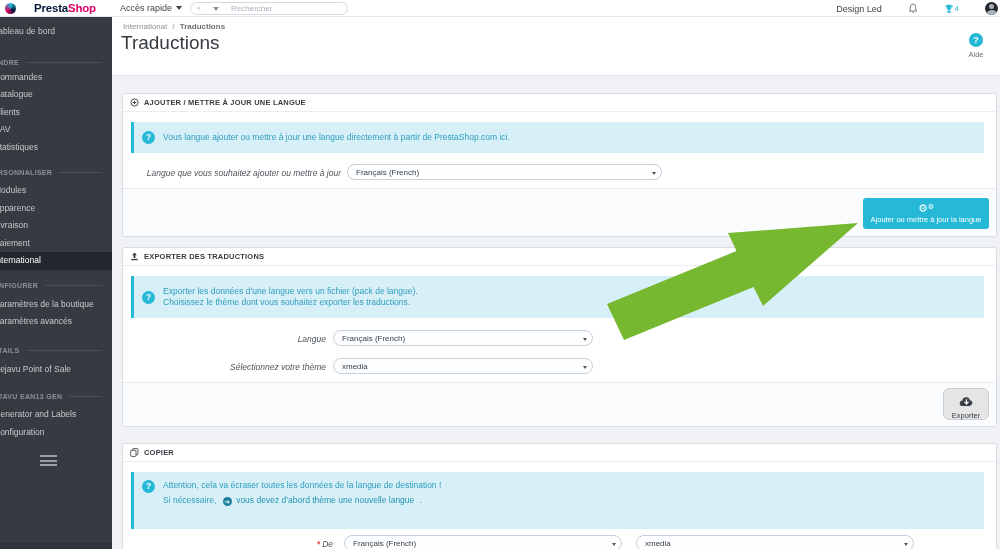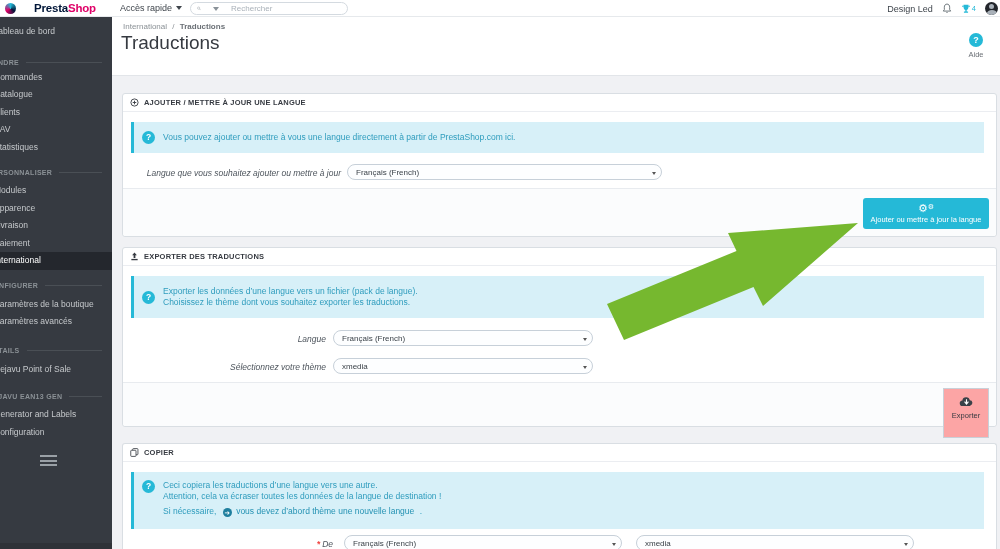--- a/index.html
+++ b/index.html
@@ -12,21 +12,21 @@
   .logo { position:absolute; left:5px; top:2px; display:flex; align-items:center; cursor:pointer; }
   .logo-mark { width:11px; height:11px; border-radius:50%; background:conic-gradient(#25b9d7,#011638,#df0067,#25b9d7); margin-right:4px; }
   .logo-text { font-size:11.5px; font-weight:bold; letter-spacing:-0.2px;margin-left:14px; }
   .logo-presta { color:#011638; }
   .logo-shop { color:#df0067; }
   .quick-access { position:absolute; left:120px; top:3px; font-size:9px; color:#3f454c; display:flex; align-items:center; gap:4px; cursor:pointer; }
   .tri-down { width:0; height:0; border-left:3px solid transparent; border-right:3px solid transparent; border-top:4px solid #3f454c; display:inline-block; }
   .searchbox { position:absolute; left:190px; top:2px; width:158px; height:13px; border:1px solid #d4dae0; border-radius:8px; background:#fff; display:flex; align-items:center; padding:0 6px; gap:12px; }
   .searchbox input { border:none; outline:none; flex:1; font-size:8px; color:#6b7076; background:transparent; font-family:inherit; }
   .searchbox input::placeholder { color:#a9b1b9; }
-  .topbar-right { position:absolute; right:2px; top:0; height:17px; display:flex; align-items:center; gap:9px; }
+  .topbar-right { position:absolute; right:2px; top:0; height:17px; display:flex; align-items:center; gap:26px; }
   .user-name { font-size:9px; color:#3f454c; cursor:pointer; }
   .icon-btn { display:flex; align-items:center; cursor:pointer; }
   .trophy-count { font-size:7.5px; color:#25b9d7; margin-left:1px; }
   .avatar { width:13px; height:13px; border-radius:50%; background:#23262c; overflow:hidden; position:relative; cursor:pointer; }
   .avatar::before { content:""; position:absolute; left:4px; top:2px; width:5px; height:5px; border-radius:50%; background:#a9b1b9; }
   .avatar::after { content:""; position:absolute; left:1.5px; top:8px; width:10px; height:6px; border-radius:50%; background:#a9b1b9; }
 
   
   .sidebar { position:absolute; left:0; top:17px; width:112px; height:532px; background:#363a41; overflow:hidden; z-index:4; }
   .sb-item { height:17.5px; line-height:17.5px; font-size:8.5px; color:#c6c9cc; white-space:nowrap; padding-left:0; margin-left:-6px; cursor:pointer; }
@@ -58,21 +58,21 @@
   .q-circle { width:13px; height:13px; min-width:13px; border-radius:50%; background:#25b9d7; color:#fff; font-weight:bold; font-size:8.5px; line-height:13px; text-align:center; }
   .alert-text { font-size:8.5px; color:#2e9cbd; line-height:11px; }
   .form-label { position:absolute; font-size:8.5px; color:#4f565e; text-align:right; line-height:18px;font-style:italic; }
   .sel { position:absolute; height:16px; border:1px solid #c7d0d9; border-radius:8px; background:#fdfeff; font-size:8px; color:#3c434a; line-height:16px; padding:0 14px 0 8px; cursor:pointer; }
   .sel .caret { position:absolute; right:5px; top:7px; width:0; height:0; border-left:2.5px solid transparent; border-right:2.5px solid transparent; border-top:3.5px solid #555; }
   .panel-footer { position:absolute; left:0; right:0; bottom:0; background:#fbfcfd; border-top:1px solid #e8ebef; border-radius:0 0 3px 3px; }
   .btn-primary { position:absolute; background:#25b9d7; border-radius:3px; color:#fff; text-align:center; cursor:pointer; }
   .btn-primary .gears { font-family:"DejaVu Sans",sans-serif; line-height:13px; margin-top:2px; }
   .gear-big { font-size:11px; } .gear-small { font-size:7px; vertical-align:3px; }
   .btn-primary .lbl { font-size:7.5px; line-height:10px; }
-  .btn-export { position:absolute; width:46px; height:50px; background:#fca5a5; border:1px solid #c9d0d8; border-radius:0; text-align:center; cursor:pointer; padding-top:4px; }
+  .btn-export { position:absolute; width:46px; height:32px; background:#e5e5e5; border:1px solid #c9d0d8; border-radius:6px; text-align:center; cursor:pointer; padding-top:4px; }
   .btn-export .lbl { font-size:7.5px; color:#363a41; line-height:9px; }
   .link-badge { display:inline-block; width:9px; height:9px; border-radius:50%; background:#1f7f9e; color:#fff; font-size:6.5px; line-height:9px; text-align:center; vertical-align:-1px; margin:0 2px 0 4px; }
   .info-link { color:#2492b3; cursor:pointer; }
   .req { color:#f1403c; font-weight:bold; margin-right:2px; }
 
   .arrow-overlay { position:absolute; left:0; top:0; z-index:30; pointer-events:none; }
 </style>
 </head>
 <body>
 
@@ -177,21 +177,21 @@
   <div class="panel" style="left:122px; top:93px; width:875px; height:144px;">
     <div class="panel-h">
       <svg width="9" height="9" viewBox="0 0 12 12">
           <circle cx="6" cy="6" r="4.8" fill="none" stroke="#363a41" stroke-width="1.2"></circle>
           <path d="M6 3.6 V8.4 M3.6 6 H8.4" stroke="#363a41" stroke-width="1.2"></path>
         </svg>
       <span class="ttl">AJOUTER / METTRE À JOUR UNE LANGUE</span>
     </div>
     <div class="alert-info" style="top:28px; height:31px;">
       <div class="q-circle">?</div>
-      <div class="alert-text">Vous pouvez ajouter ou mettre à vous une langue directement à partir de PrestaShop.com ici.</div>
+      <div class="alert-text">Vous langue ajouter ou mettre à jour une langue directement à partir de PrestaShop.com ici.</div>
     </div>
     <div class="form-label" style="left:0; top:70px; width:218px;">Langue que vous souhaitez ajouter ou mettre à jour</div>
     <div class="sel" style="left:224px; top:70px; width:315px;">
       <span>Français (French)</span>
       <span class="caret"></span>
     </div>
     <div class="panel-footer" style="height:48px;">
       <div class="btn-primary" style="left:740px; top:9px; width:126px; height:31px;">
         <div class="gears"><span class="gear-big">⚙</span><span class="gear-small">⚙</span></div>
         <div class="lbl">Ajouter ou mettre à jour la langue</div>
@@ -239,21 +239,20 @@
     <div class="panel-h">
       <svg width="9" height="9" viewBox="0 0 12 12">
           <rect x="3.6" y="0.8" width="7" height="8.2" rx="1" fill="none" stroke="#363a41" stroke-width="1.1"></rect>
           <rect x="1" y="3" width="7" height="8.2" rx="1" fill="#fff" stroke="#363a41" stroke-width="1.1"></rect>
         </svg>
       <span class="ttl">COPIER</span>
     </div>
     <div class="alert-info" style="top:28px; height:57px; align-items:flex-start; padding-top:8px;">
       <div class="q-circle">?</div>
       <div class="alert-text">
-        <div>Ceci copiera les traductions d’une langue vers une autre.</div>
         <div>Attention, cela va écraser toutes les données de la langue de destination !</div>
         <div style="margin-top:4px;">
           <span>Si nécessaire,</span>
           <span class="link-badge">➔</span>
           <span class="info-link">vous devez d’abord thème une nouvelle langue</span>
           <span style="margin-left:3px;">.</span>
         </div>
       </div>
     </div>
     <div class="form-label" style="left:0; top:91px; width:210px;">

